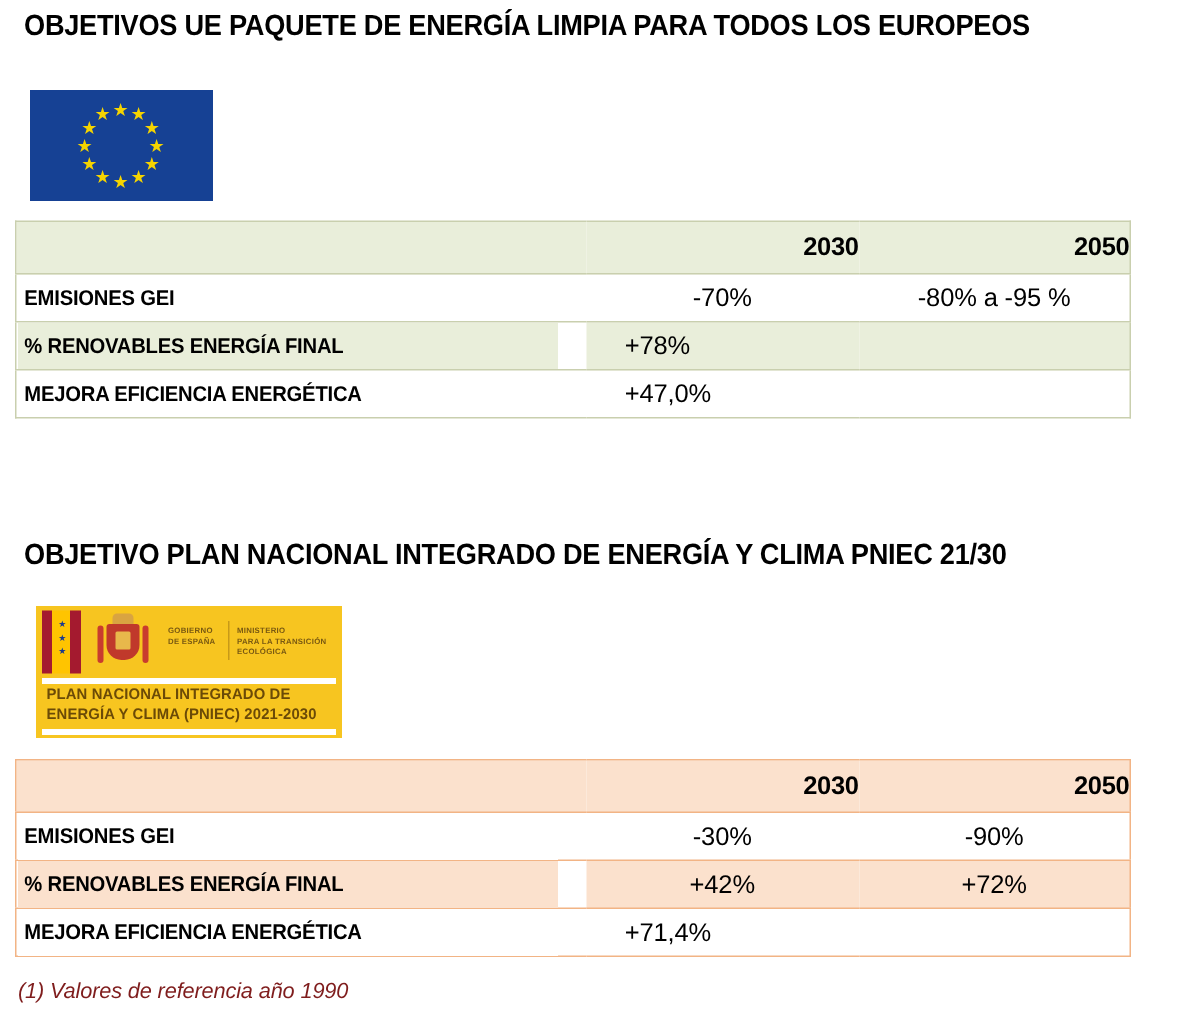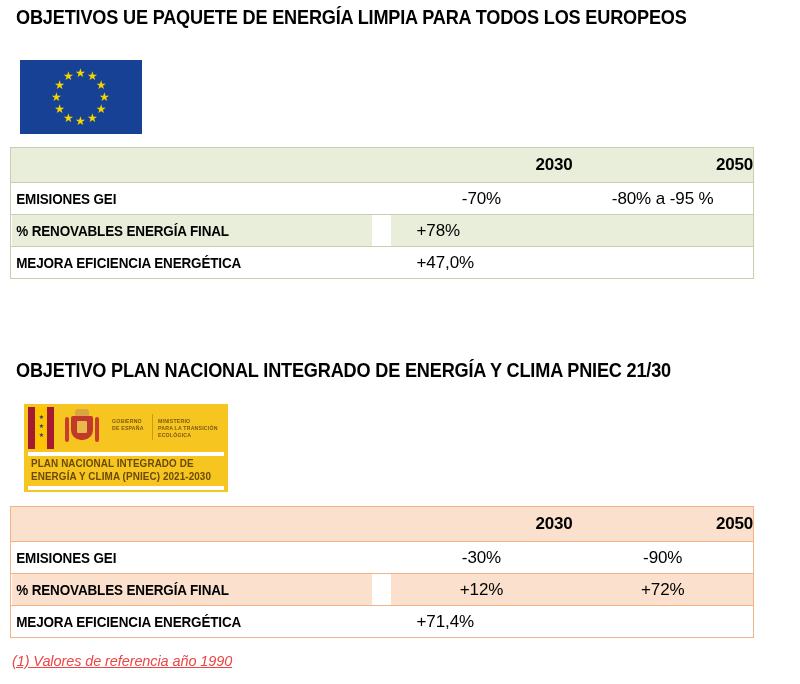--- a/index.html
+++ b/index.html
@@ -252,22 +252,21 @@
   #table-pniec tr:last-child > td { border-bottom: none; }
 
   
   #footnote {
     position: absolute;
     left: 12px;
     top: 653px;
     font-size: 14.5px;
     font-style: italic;
     letter-spacing: -0.1px;
-    color: #ef4444;
-    text-decoration: underline;
+    color: #7f1d1d;
   }
 </style>
 </head>
 <body>
 
 <div id="title-ue" class="section-title">OBJETIVOS UE PAQUETE DE ENERGÍA LIMPIA PARA TODOS LOS EUROPEOS</div>
 
 <div id="eu-flag">
   <div class="stars">
       <span class="eu-star" style="left: 61px; top: 13px; color: rgb(245, 212, 0);"></span>
@@ -352,21 +351,21 @@
       <td class="tint hdr-cell">2030</td>
       <td class="tint hdr-cell">2050</td>
     </tr>
     <tr>
       <td class="plain label-cell">EMISIONES GEI</td>
       <td class="plain val-cell">-30%</td>
       <td class="plain val-cell">-90%</td>
     </tr>
     <tr>
       <td class="tint label-cell">% RENOVABLES ENERGÍA FINAL</td>
-      <td class="tint val-cell">+12%</td>
+      <td class="tint val-cell">+42%</td>
       <td class="tint val-cell">+72%</td>
     </tr>
     <tr>
       <td class="plain label-cell">MEJORA EFICIENCIA ENERGÉTICA</td>
       <td class="plain val-cell left-shift">+71,4%</td>
       <td class="plain val-cell"></td>
     </tr>
   </tbody>
 </table>
 

